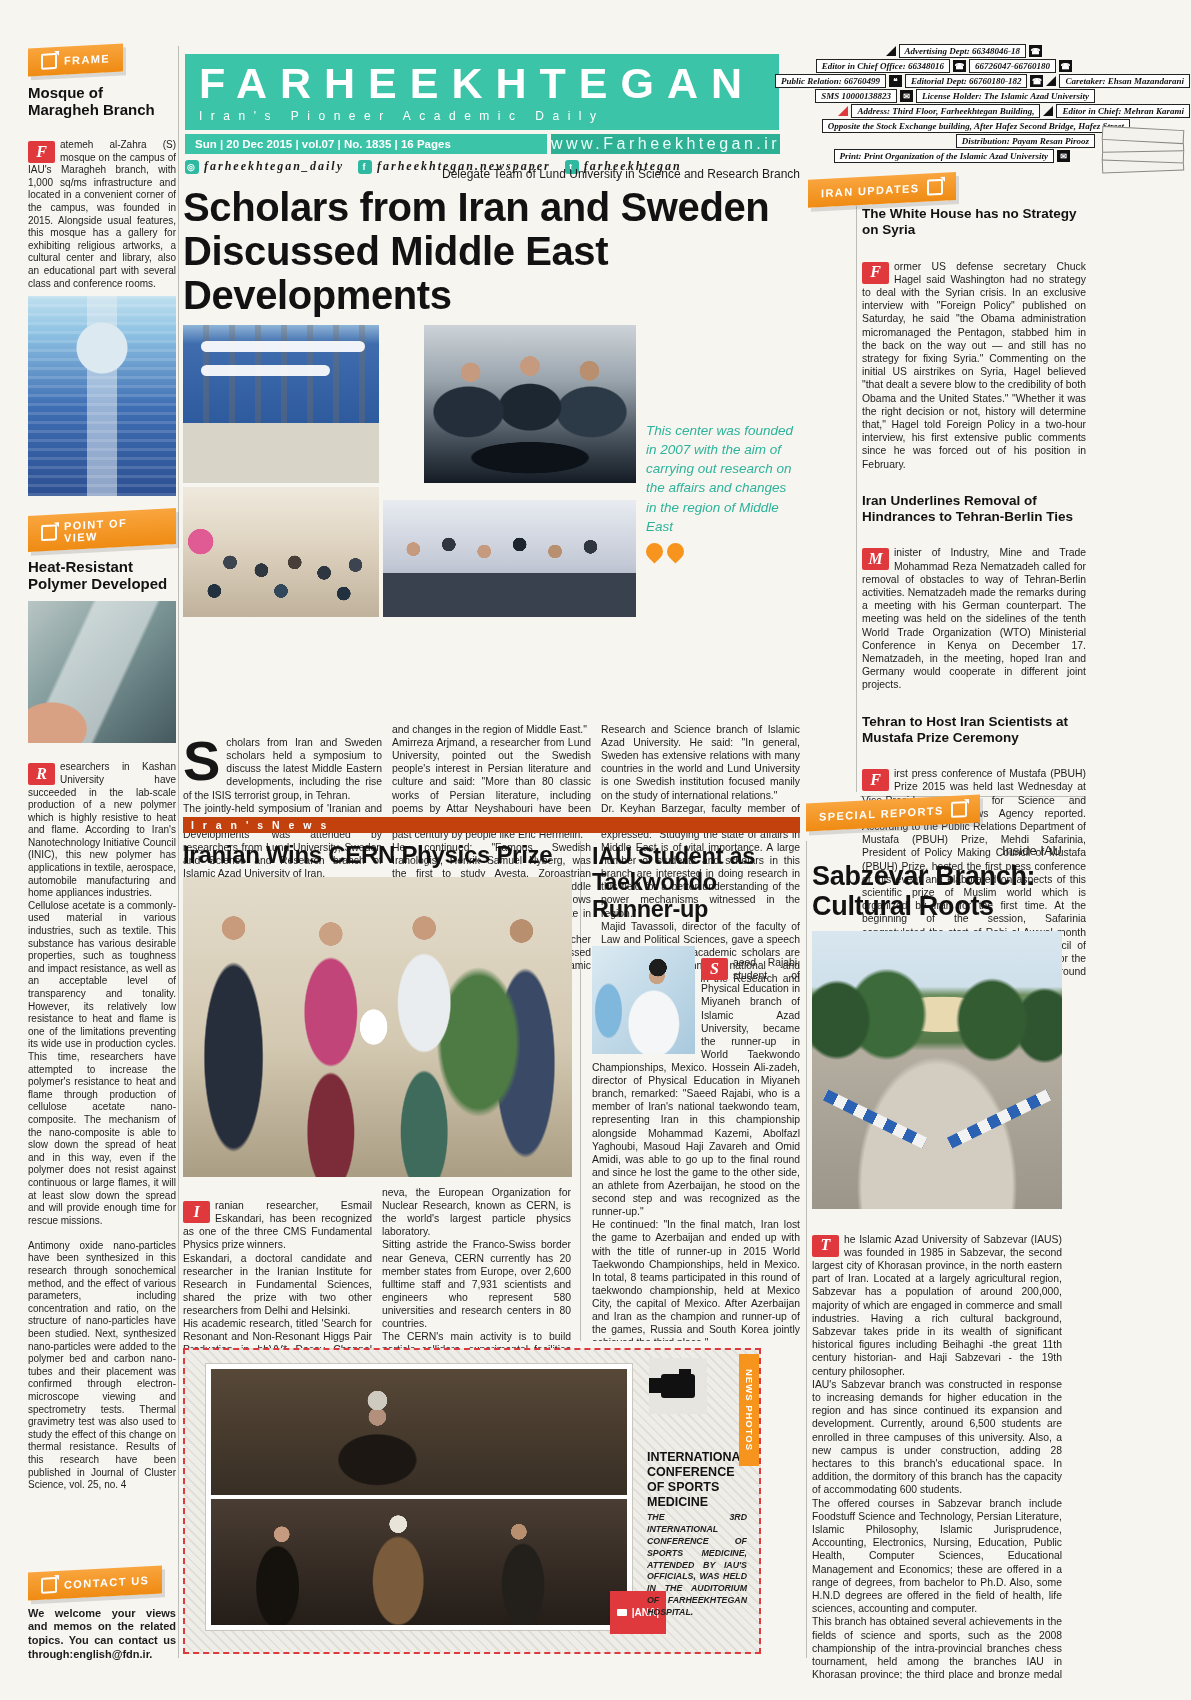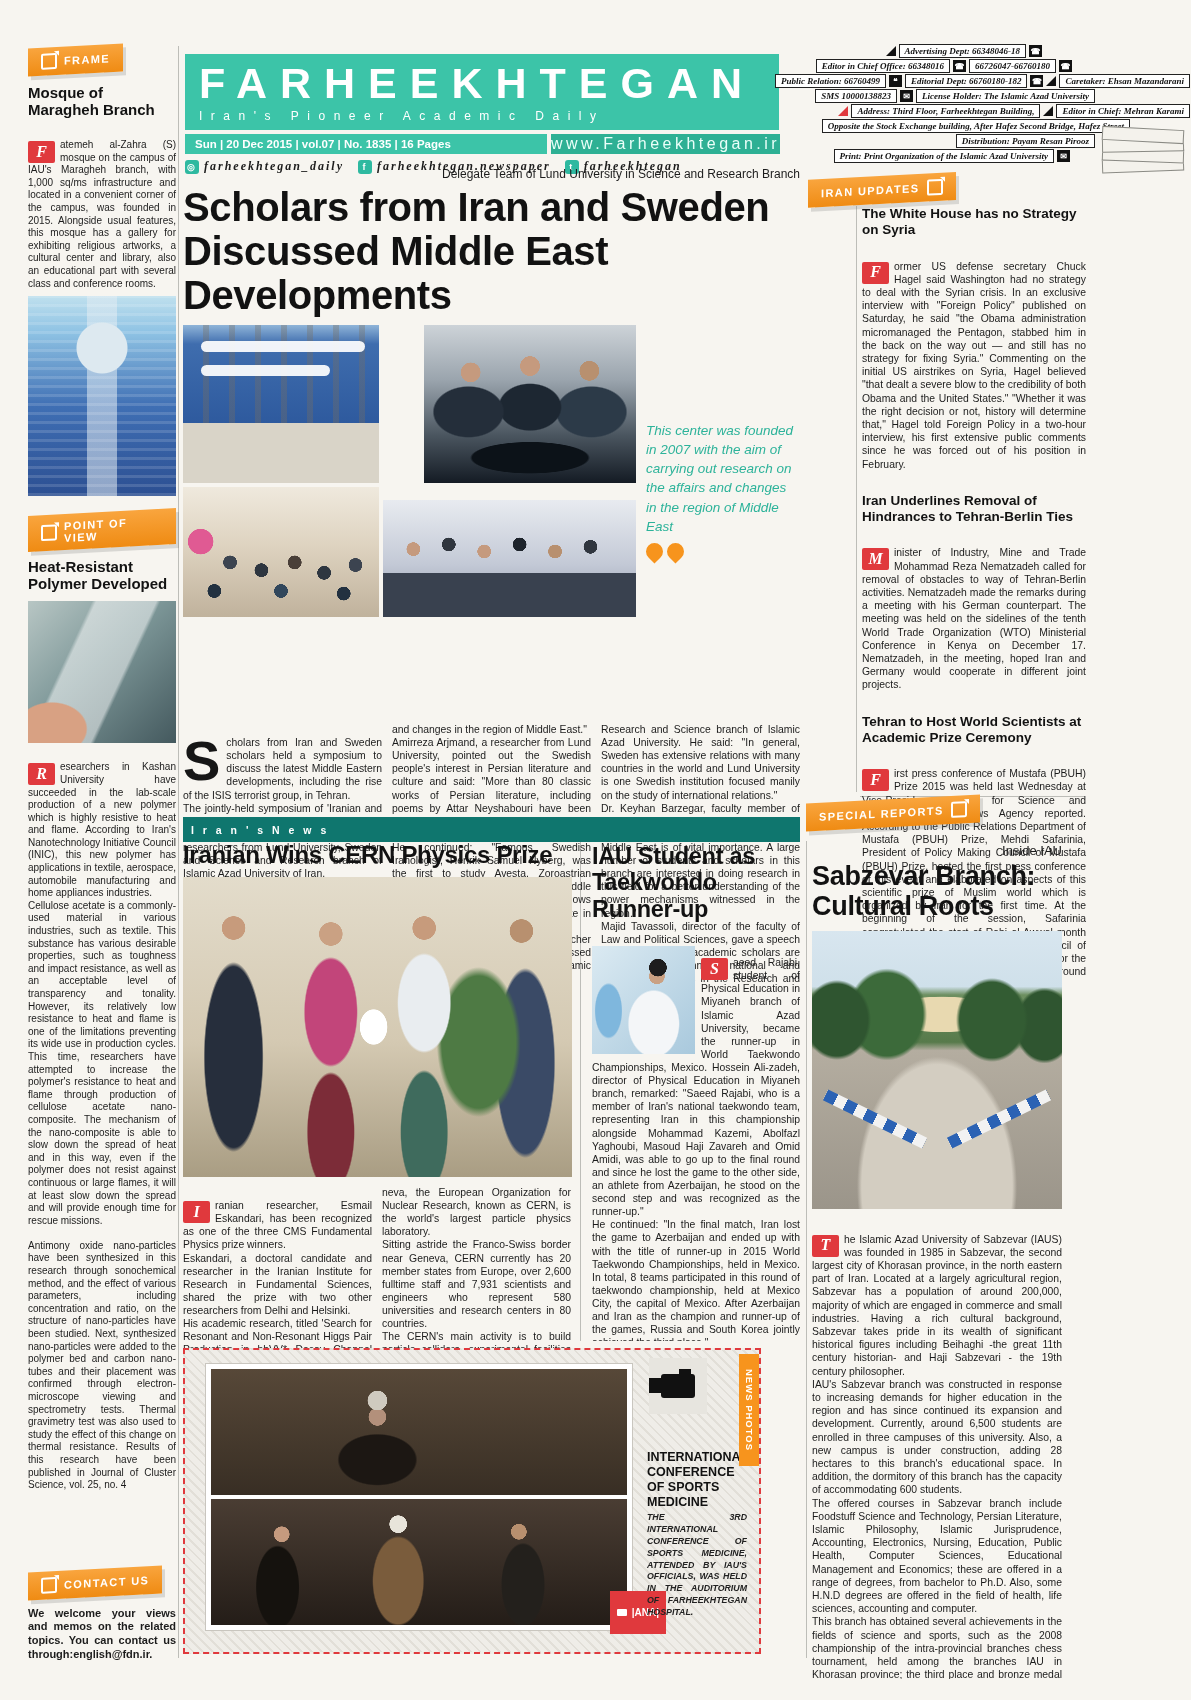--- a/index.html
+++ b/index.html
@@ -60,21 +60,21 @@
   .headline{font-size:40px;line-height:1.1;letter-spacing:-.4px;width:605px;}
   .photos{position:relative;height:390px;margin-top:8px;}
   .ph{position:absolute;overflow:hidden;}
   .pullquote{position:absolute;left:463px;top:96px;width:150px;color:#2db39a;
     font-style:italic;font-weight:normal;font-size:13.5px;line-height:1.42;}
   .qmarks{position:absolute;left:463px;top:218px;display:flex;gap:4px;}
   .qmarks i{width:17px;height:17px;background:#f7941d;border-radius:50% 50% 50% 0;display:block;transform:rotate(-45deg);}
   .cols{display:flex;gap:10px;margin-top:8px;}
   .col{width:199px;height:260px;overflow:hidden;font-size:10.4px;line-height:1.26;}
   
-  #inews-bar{position:absolute;left:183px;top:817px;width:617px;height:25px;background:#0f766e;
+  #inews-bar{position:absolute;left:183px;top:817px;width:617px;height:16px;background:#c2410c;
     color:#fff;font-weight:bold;font-size:10.5px;letter-spacing:3px;display:flex;align-items:center;padding-left:8px;box-sizing:border-box;}
   
   #cern{position:absolute;left:183px;top:841px;width:389px;}
   #cern h2{font-size:24px;letter-spacing:-.3px;}
   .cols2{display:flex;gap:10px;margin-top:9px;}
   .col2{width:189px;height:172px;overflow:hidden;font-size:10.4px;line-height:1.26;}
   
   #tkd{position:absolute;left:592px;top:843px;width:208px;height:498px;overflow:hidden;}
   #tkd h2{font-size:23.5px;line-height:1.12;letter-spacing:-.3px;}
   .tkd-photo{float:left;width:103px;height:108px;margin:3px 6px 2px 0;}
@@ -401,21 +401,21 @@
         <span class="redcap">F</span><span>ormer US defense secretary Chuck Hagel said Washington had no strategy to deal with the Syrian crisis. In an exclusive interview with "Foreign Policy" published on Saturday, he said "the Obama administration micromanaged the Pentagon, stabbed him in the back on the way out — and still has no strategy for fixing Syria." Commenting on the initial US airstrikes on Syria, Hagel believed "that dealt a severe blow to the credibility of both Obama and the United States." "Whether it was the right decision or not, history will determine that," Hagel told Foreign Policy in a two-hour interview, his first extensive public comments since he was forced out of his position in February.</span>
       </div>
     </div>
     <div class="story">
       <h3>Iran Underlines Removal of Hindrances to Tehran-Berlin Ties</h3>
       <div class="body jtext">
         <span class="redcap">M</span><span>inister of Industry, Mine and Trade Mohammad Reza Nematzadeh called for removal of obstacles to way of Tehran-Berlin activities. Nematzadeh made the remarks during a meeting with his German counterpart. The meeting was held on the sidelines of the tenth World Trade Organization (WTO) Ministerial Conference in Kenya on December 17. Nematzadeh, in the meeting, hoped Iran and Germany would cooperate in different joint projects.</span>
       </div>
     </div>
     <div class="story">
-      <h3>Tehran to Host World Scientists at Academic Prize Ceremony</h3>
+      <h3>Tehran to Host Iran Scientists at Mustafa Prize Ceremony</h3>
       <div class="body jtext">
         <span class="redcap">F</span><span>irst press conference of Mustafa (PBUH) Prize 2015 was held last Wednesday at Vice-Presidency Office for Science and Technology, Mehr News Agency reported. According to the Public Relations Department of Mustafa (PBUH) Prize, Mehdi Safarinia, President of Policy Making Council of Mustafa (PBUH) Prize, hosted the first press conference of this event and elaborated on aspects of this scientific prize of Muslim world which is organized by Iran for the first time. At the beginning of the session, Safarinia congratulated the start of Rabi al-Awwal month and stated that the Policy Making Council of Mustafa (PBUH) Prize has been working for the last three years to set policies for the first round of Mustafa (PBUH) Prize.</span>
       </div>
     </div>
   </div>
 
   <div id="sp-badge" class="ribbon">
     <span>SPECIAL REPORTS</span>
     <span class="ribbon-ico"></span>
   </div>

